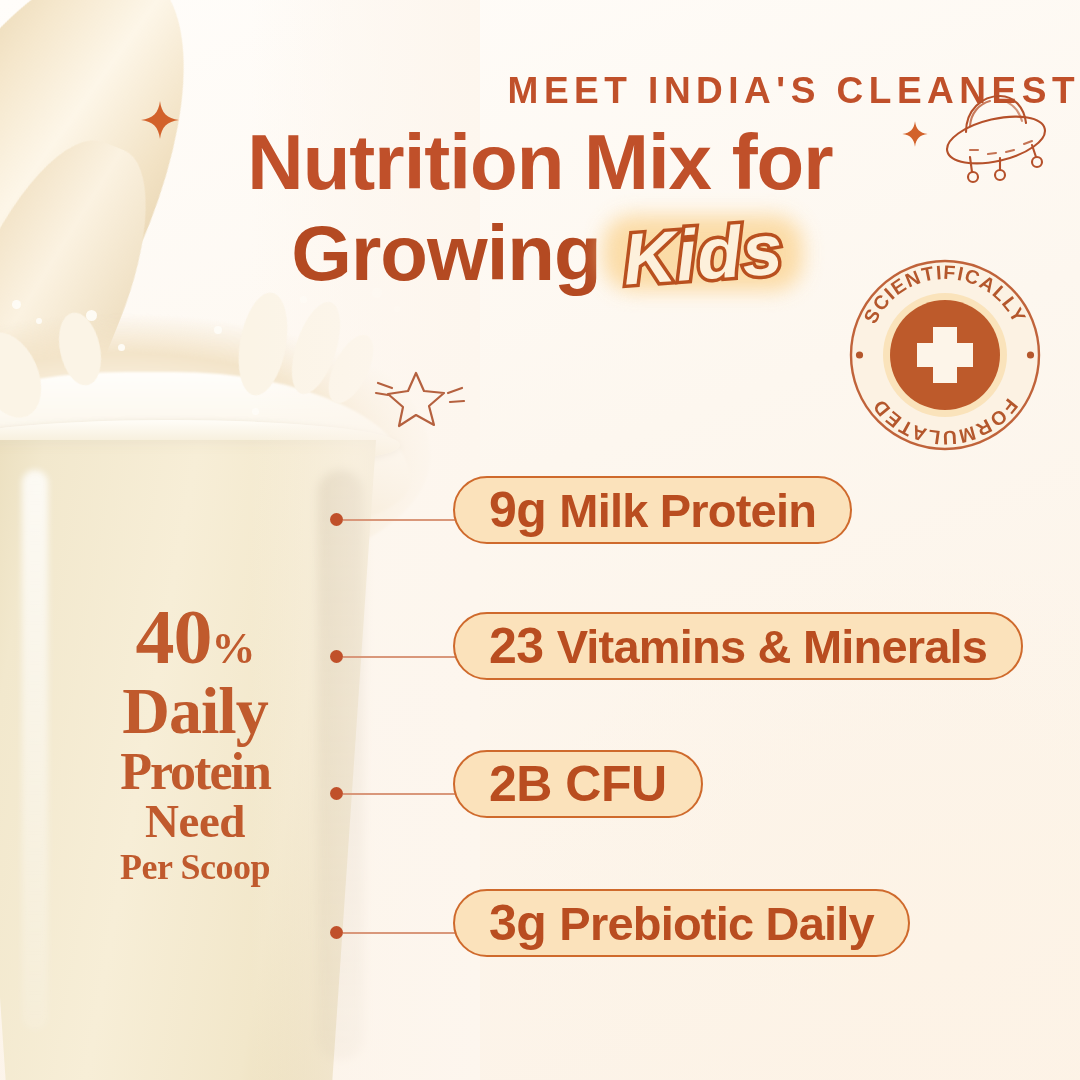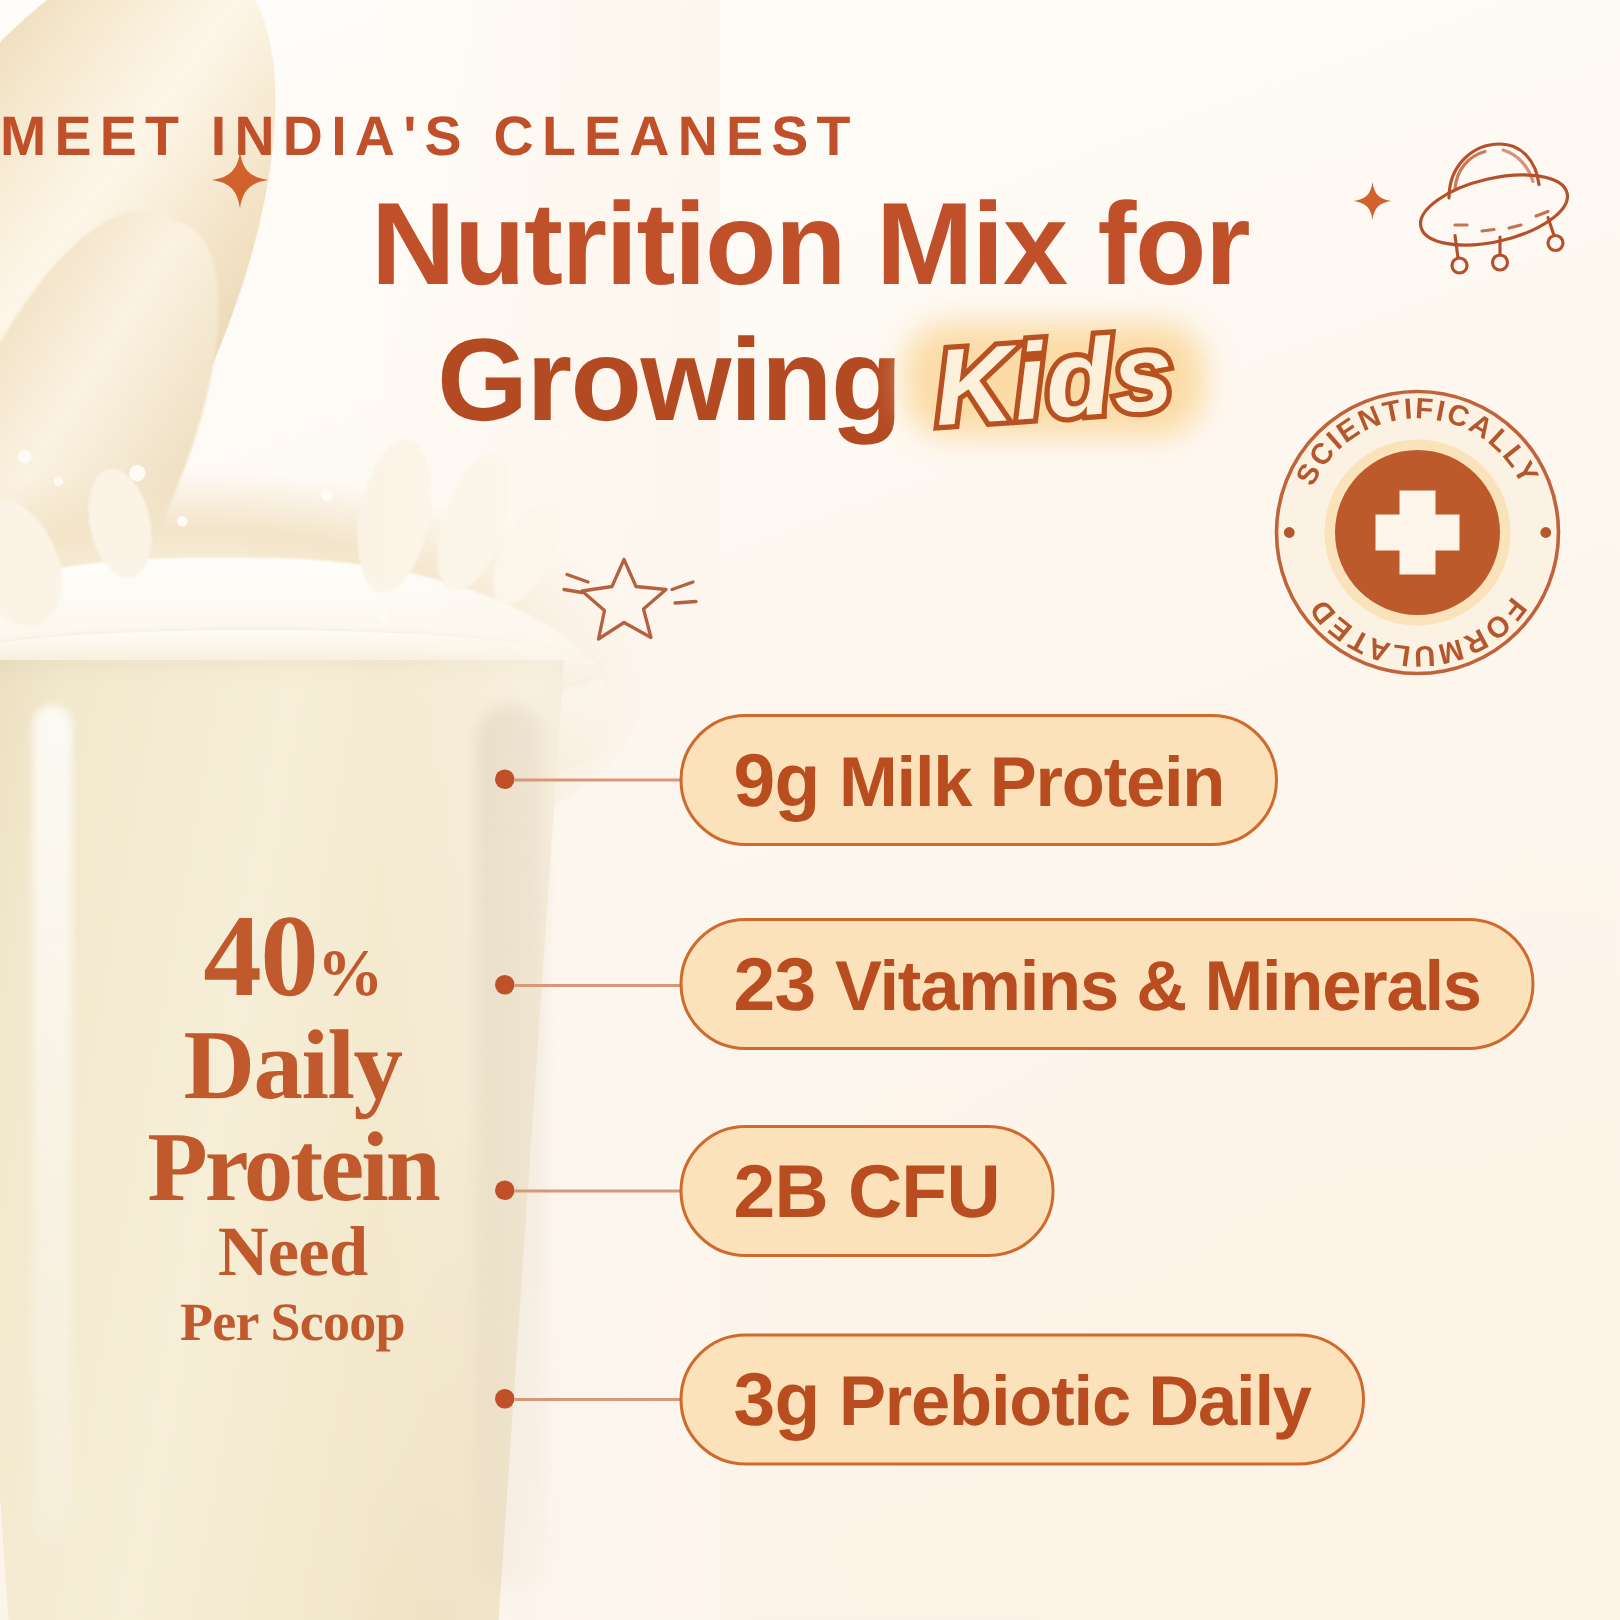--- a/index.html
+++ b/index.html
@@ -103,21 +103,21 @@
     filter:blur(5px);
   }
   .photo-fade{
     position:absolute; left:250px; top:0; width:230px; height:1080px;
     background:linear-gradient(90deg,rgba(253,246,238,0) 0%,rgba(253,246,238,.55) 45%,#fdf6ee 100%);
   }
 
   
   .kicker{
     position:absolute; left:0; right:0; top:70px;
-    text-align:left;
+    text-align:right;
     font-size:37px; font-weight:bold;
     letter-spacing:5.5px;
     color:#c0502a;
     font-family:"Liberation Sans", sans-serif;
   }
   .h1{
     position:absolute; left:0; right:0; top:117px;
     text-align:center;
     font-size:78px; font-weight:bold;
     letter-spacing:-1px;
@@ -162,33 +162,33 @@
   
   .stat{
     position:absolute; left:35px; top:598px; width:320px;
     text-align:center; color:#c05a2d;
     line-height:1.0;
     font-family:Liberation Serif, serif;
   }
   .stat .big{ font-size:78px; font-weight:bold; letter-spacing:-1px; display:block; }
   .stat .big .pct{ font-size:44px; }
   .stat .mid{ font-size:66px; font-weight:bold; letter-spacing:-1px; display:block; margin-top:2px; }
-  .stat .mid2{ font-size:66px; font-weight:bold; letter-spacing:-2px; display:block; margin-top:2px; }
+  .stat .mid2{ font-size:52px; font-weight:bold; letter-spacing:-2px; display:block; margin-top:2px; }
   .stat .small{ font-size:47px; font-weight:bold; letter-spacing:-0.5px; display:block; margin-top:0; }
   .stat .small2{ font-size:36px; font-weight:bold; letter-spacing:-0.5px; display:block; margin-top:4px; }
 
   
   .pill{
     position:absolute;
     display:flex; align-items:center;
     background:#fbe2bb;
     border:2.5px solid #cf6a2c;
     border-radius:70px;
     padding:0 34px;
-    height:88px;
+    height:68px;
     white-space:nowrap;
   }
   .pill .val{ font-size:50px; font-weight:bold; color:#b94d20; letter-spacing:-0.5px; }
   .pill .lbl{ font-size:47px; font-weight:bold; color:#b94d20; letter-spacing:-0.8px; margin-left:13px; }
 
   .conn{ position:absolute; height:2px; background:#d9977a; }
   .conn-dot{ position:absolute; width:13px; height:13px; border-radius:50%; background:#c0502a; }
 </style>
 </head>
 <body>

